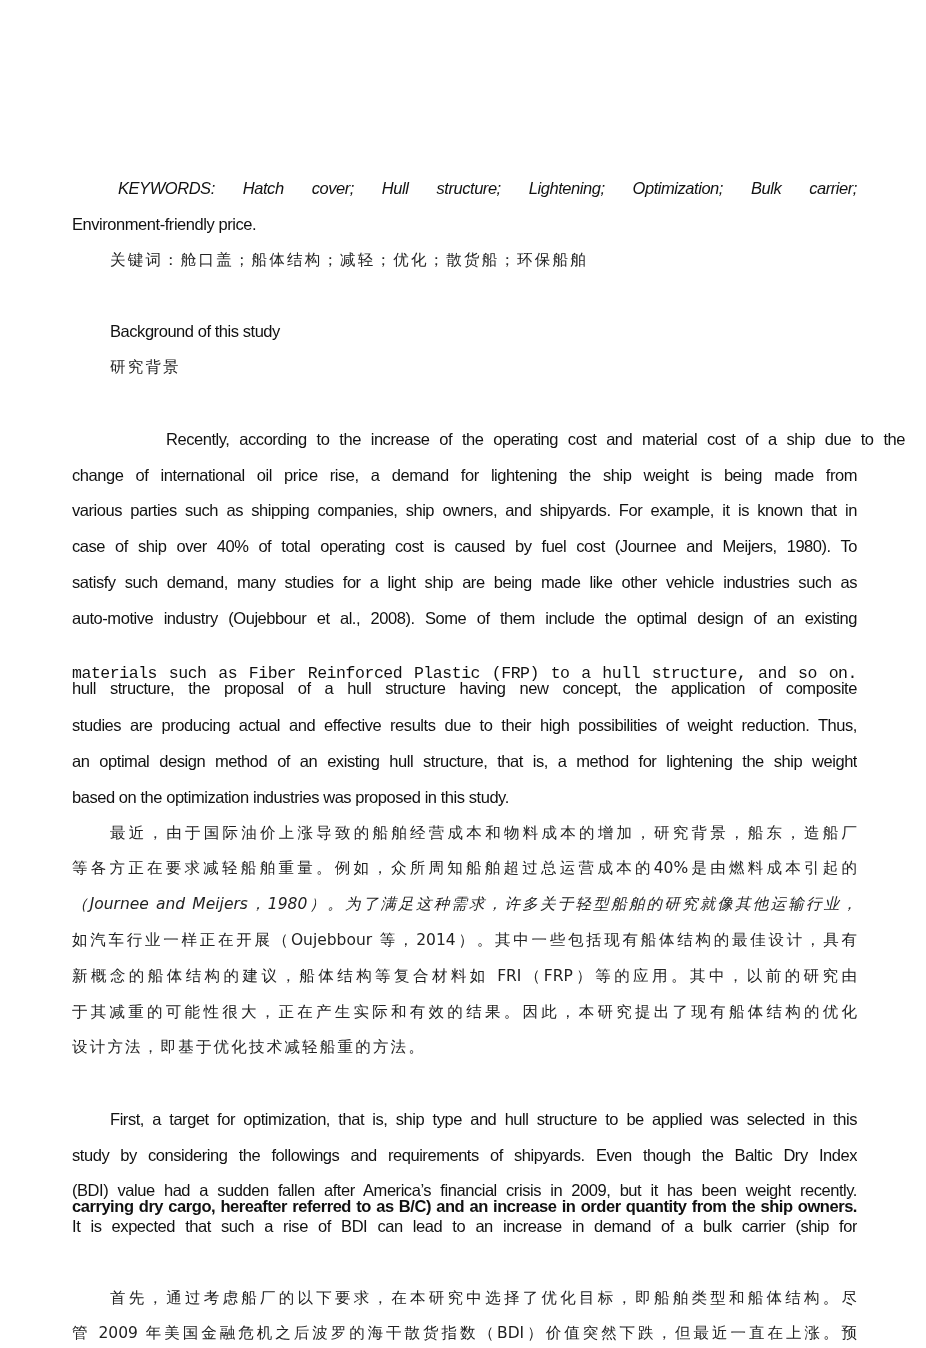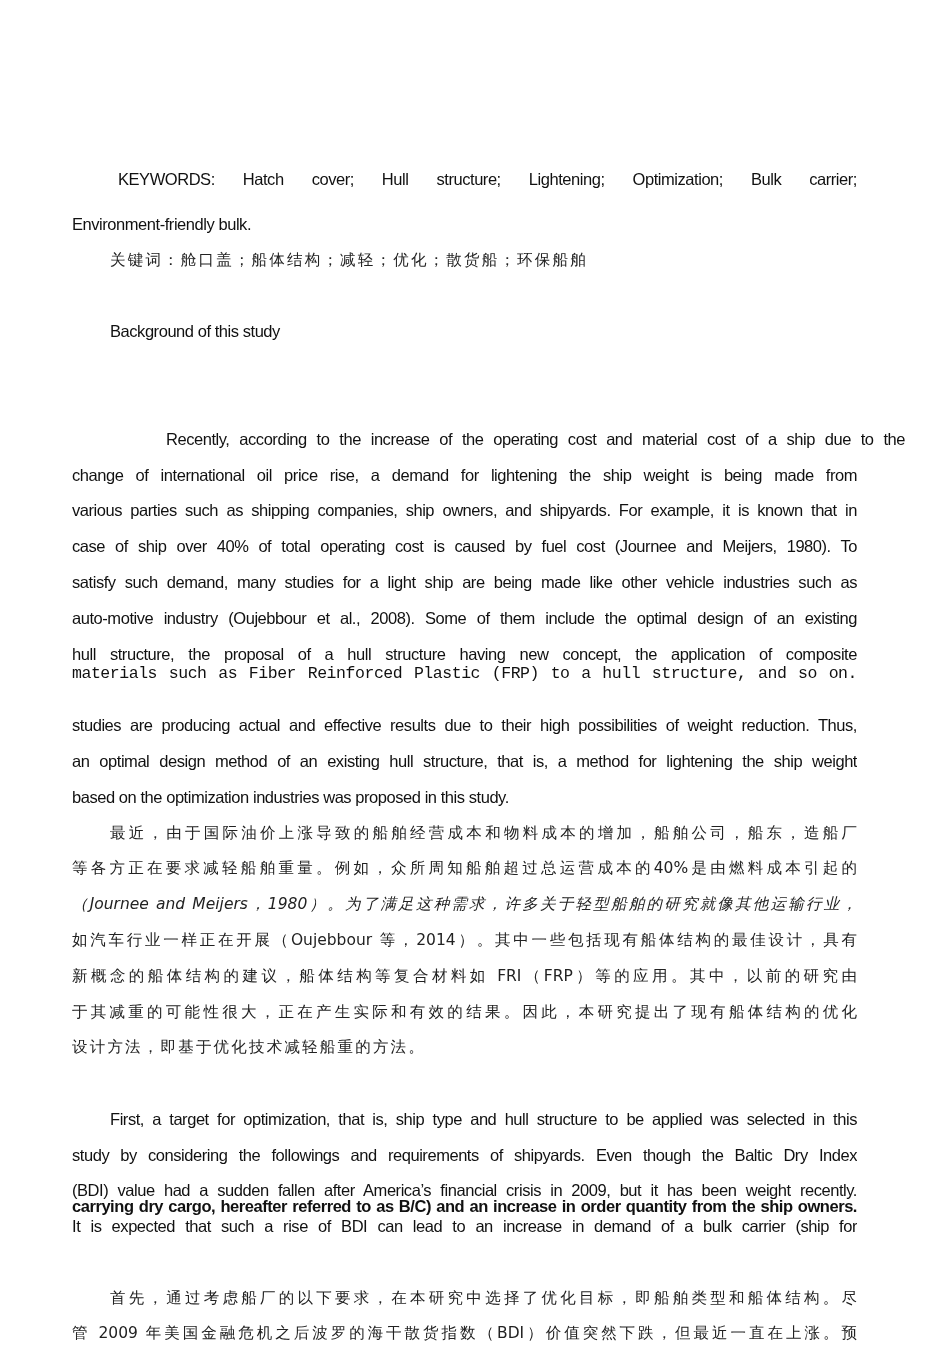--- a/index.html
+++ b/index.html
@@ -13,42 +13,43 @@
   .indent2 { left: 118px; width: 739px; }
   .zh { font-family: "DejaVu Sans", sans-serif; font-size: 15.5px; letter-spacing: 2.2px; color: #222; }
   .zh-just { text-align: justify; text-align-last: justify; letter-spacing: 0; }
   .head { font-size: 16.5px; }
 </style>
 </head>
 <body>
 
 <div class="page">
 
-  <div class="line just indent2" style="top: 169px; white-space: normal; height: 20px; overflow: hidden;">KEYWORDS: Hatch cover; Hull structure; Lightening; Optimization; Bulk carrier;</div>
-  <div class="line" style="top:214px">Environment-friendly bulk.</div>
+  <div class="line just indent2" style="top: 178px; white-space: normal; height: 20px; overflow: hidden; font-style: italic;">KEYWORDS: Hatch cover; Hull structure; Lightening; Optimization; Bulk carrier;</div>
+  <div class="line" style="top:214px">Environment-friendly price.</div>
   <div class="line zh indent" style="top:250px">关键词：舱口盖；船体结构；减轻；优化；散货船；环保船舶</div>
 
   <div class="line head indent" style="top:321px">Background of this study</div>
+  <div class="line zh indent" style="top:357px">研究背景</div>
 
   <div>
     <div class="line just indent2" style="top: 429px; white-space: normal; height: 20px; overflow: hidden; margin-left: 48px;">Recently, according to the increase of the operating cost and material cost of a ship due to the</div>
     <div class="line just" style="top: 465px; white-space: normal; height: 20px; overflow: hidden;">change of international oil price rise, a demand for lightening the ship weight is being made from</div>
     <div class="line just" style="top: 500px; white-space: normal; height: 20px; overflow: hidden;">various parties such as shipping companies, ship owners, and shipyards. For example, it is known that in</div>
     <div class="line just" style="top: 536px; white-space: normal; height: 20px; overflow: hidden;">case of ship over 40% of total operating cost is caused by fuel cost (Journee and Meijers, 1980). To</div>
     <div class="line just" style="top: 572px; white-space: normal; height: 20px; overflow: hidden;">satisfy such demand, many studies for a light ship are being made like other vehicle industries such as</div>
     <div class="line just" style="top: 608px; white-space: normal; height: 20px; overflow: hidden;">auto-motive industry (Oujebbour et al., 2008). Some of them include the optimal design of an existing</div>
-    <div class="line just" style="top: 644px; white-space: normal; height: 20px; overflow: hidden;">hull structure, the proposal of a hull structure having new concept, the application of composite</div>
+    <div class="line just" style="top: 678px; white-space: normal; height: 20px; overflow: hidden;">hull structure, the proposal of a hull structure having new concept, the application of composite</div>
     <div class="line just" style="top: 664px; white-space: normal; height: 20px; overflow: hidden; font-family: Liberation Mono, monospace;">materials such as Fiber Reinforced Plastic (FRP) to a hull structure, and so on. Among them, the former</div>
     <div class="line just" style="top: 715px; white-space: normal; height: 20px; overflow: hidden;">studies are producing actual and effective results due to their high possibilities of weight reduction. Thus,</div>
     <div class="line just" style="top: 751px; white-space: normal; height: 20px; overflow: hidden;">an optimal design method of an existing hull structure, that is, a method for lightening the ship weight</div>
     <div class="line" style="top:787px">based on the optimization industries was proposed in this study.</div>
   </div>
 
   <div>
-    <div class="line zh zh-just indent" style="top: 823px; white-space: normal; height: 20px; overflow: hidden;">最近，由于国际油价上涨导致的船舶经营成本和物料成本的增加，船舶公司，船东，造船厂</div>
+    <div class="line zh zh-just indent" style="top: 823px; white-space: normal; height: 20px; overflow: hidden;">最近，由于国际油价上涨导致的船舶经营成本和物料成本的增加，研究背景，船东，造船厂</div>
     <div class="line zh zh-just" style="top: 858px; white-space: normal; height: 20px; overflow: hidden;">等各方正在要求减轻船舶重量。例如，众所周知船舶超过总运营成本的40%是由燃料成本引起的</div>
     <div class="line zh zh-just" style="top: 894px; white-space: normal; height: 20px; overflow: hidden; font-style: italic;">（Journee and Meijers，1980）。为了满足这种需求，许多关于轻型船舶的研究就像其他运输行业，</div>
     <div class="line zh zh-just" style="top: 930px; white-space: normal; height: 20px; overflow: hidden;">如汽车行业一样正在开展（Oujebbour 等，2014）。其中一些包括现有船体结构的最佳设计，具有</div>
     <div class="line zh zh-just" style="top: 966px; white-space: normal; height: 20px; overflow: hidden;">新概念的船体结构的建议，船体结构等复合材料如 FRI（FRP）等的应用。其中，以前的研究由</div>
     <div class="line zh zh-just" style="top: 1002px; white-space: normal; height: 20px; overflow: hidden;">于其减重的可能性很大，正在产生实际和有效的结果。因此，本研究提出了现有船体结构的优化</div>
     <div class="line zh" style="top:1037px">设计方法，即基于优化技术减轻船重的方法。</div>
   </div>
 
   <div>
     <div class="line just indent" style="top: 1109px; white-space: normal; height: 20px; overflow: hidden;">First, a target for optimization, that is, ship type and hull structure to be applied was selected in this</div>

